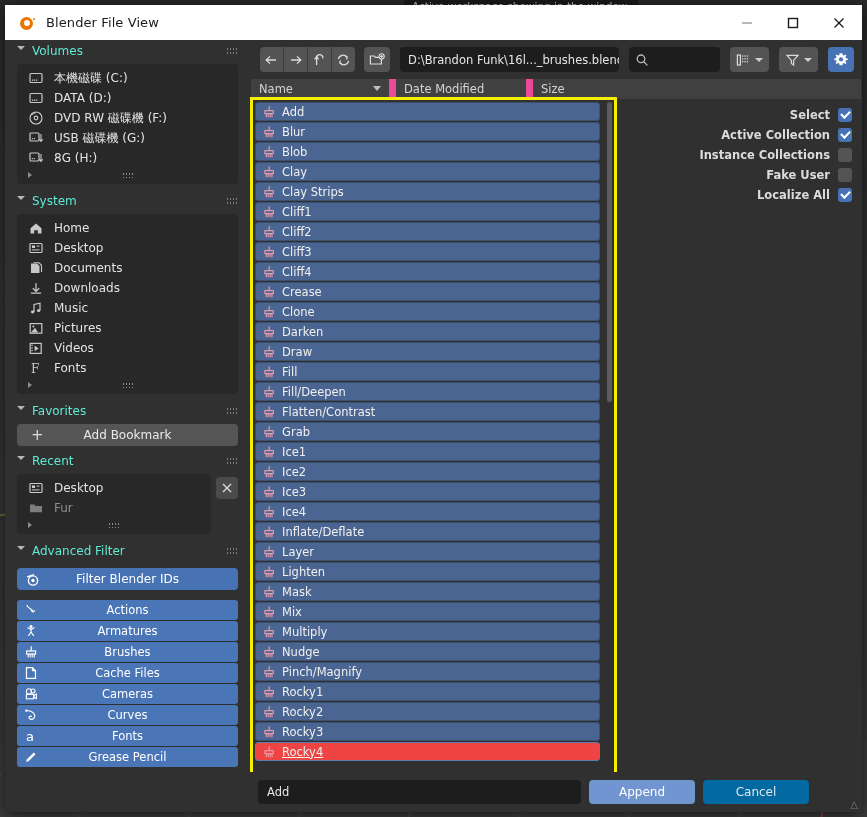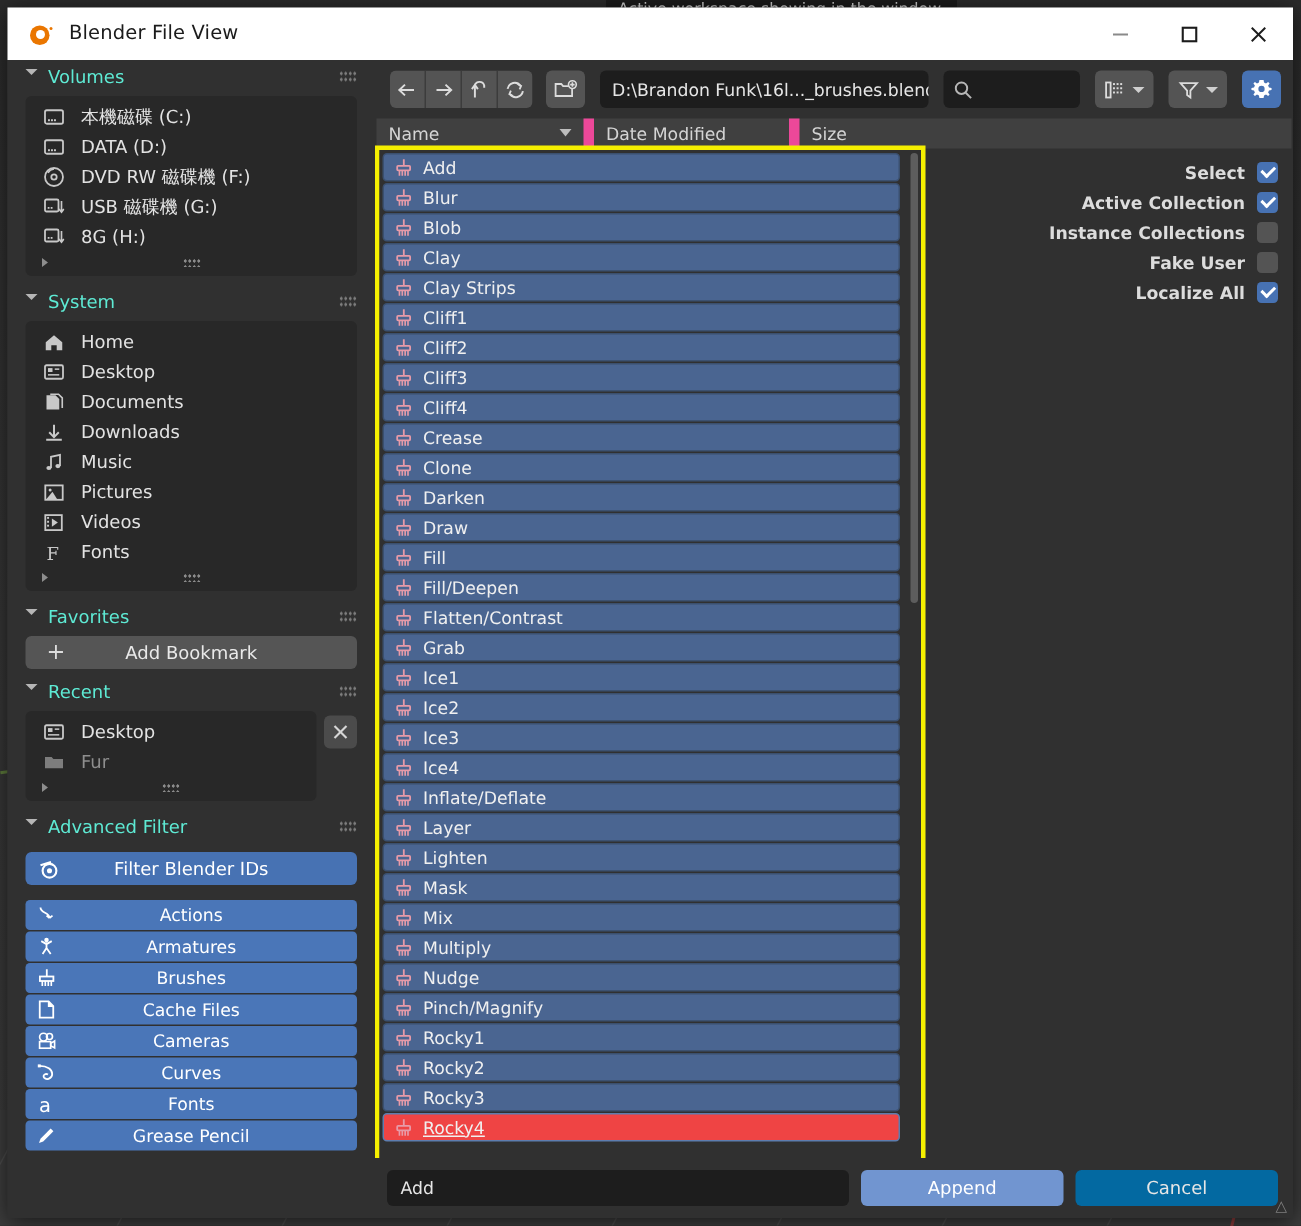--- a/index.html
+++ b/index.html
@@ -392,21 +392,21 @@
     z-index: 12;
   }
   #filename-field {
     flex: 1 1 auto; height: 24px;
     background: #1d1d1d; border-radius: 4px;
     display: flex; align-items: center; padding: 0 9px;
     color: #e6e6e6; font-size: 11.5px;
     max-width: 323px;
   }
   .bb-btn {
-    width: 135px; height: 24px; border-radius: 4px;
+    width: 106px; height: 24px; border-radius: 4px;
     display: flex; align-items: center; justify-content: center;
     font-size: 12px;
   }
   #append-btn { background: #7195d0; color: #ffffff; }
   #cancel-btn { background: #0369a1; color: #e6e6e6; }
   .corner-chev {
     position: absolute; right: 4px; bottom: 2px;
     color: #7e7e7e; font-size: 10px;
   }
   svg { display: block; }

